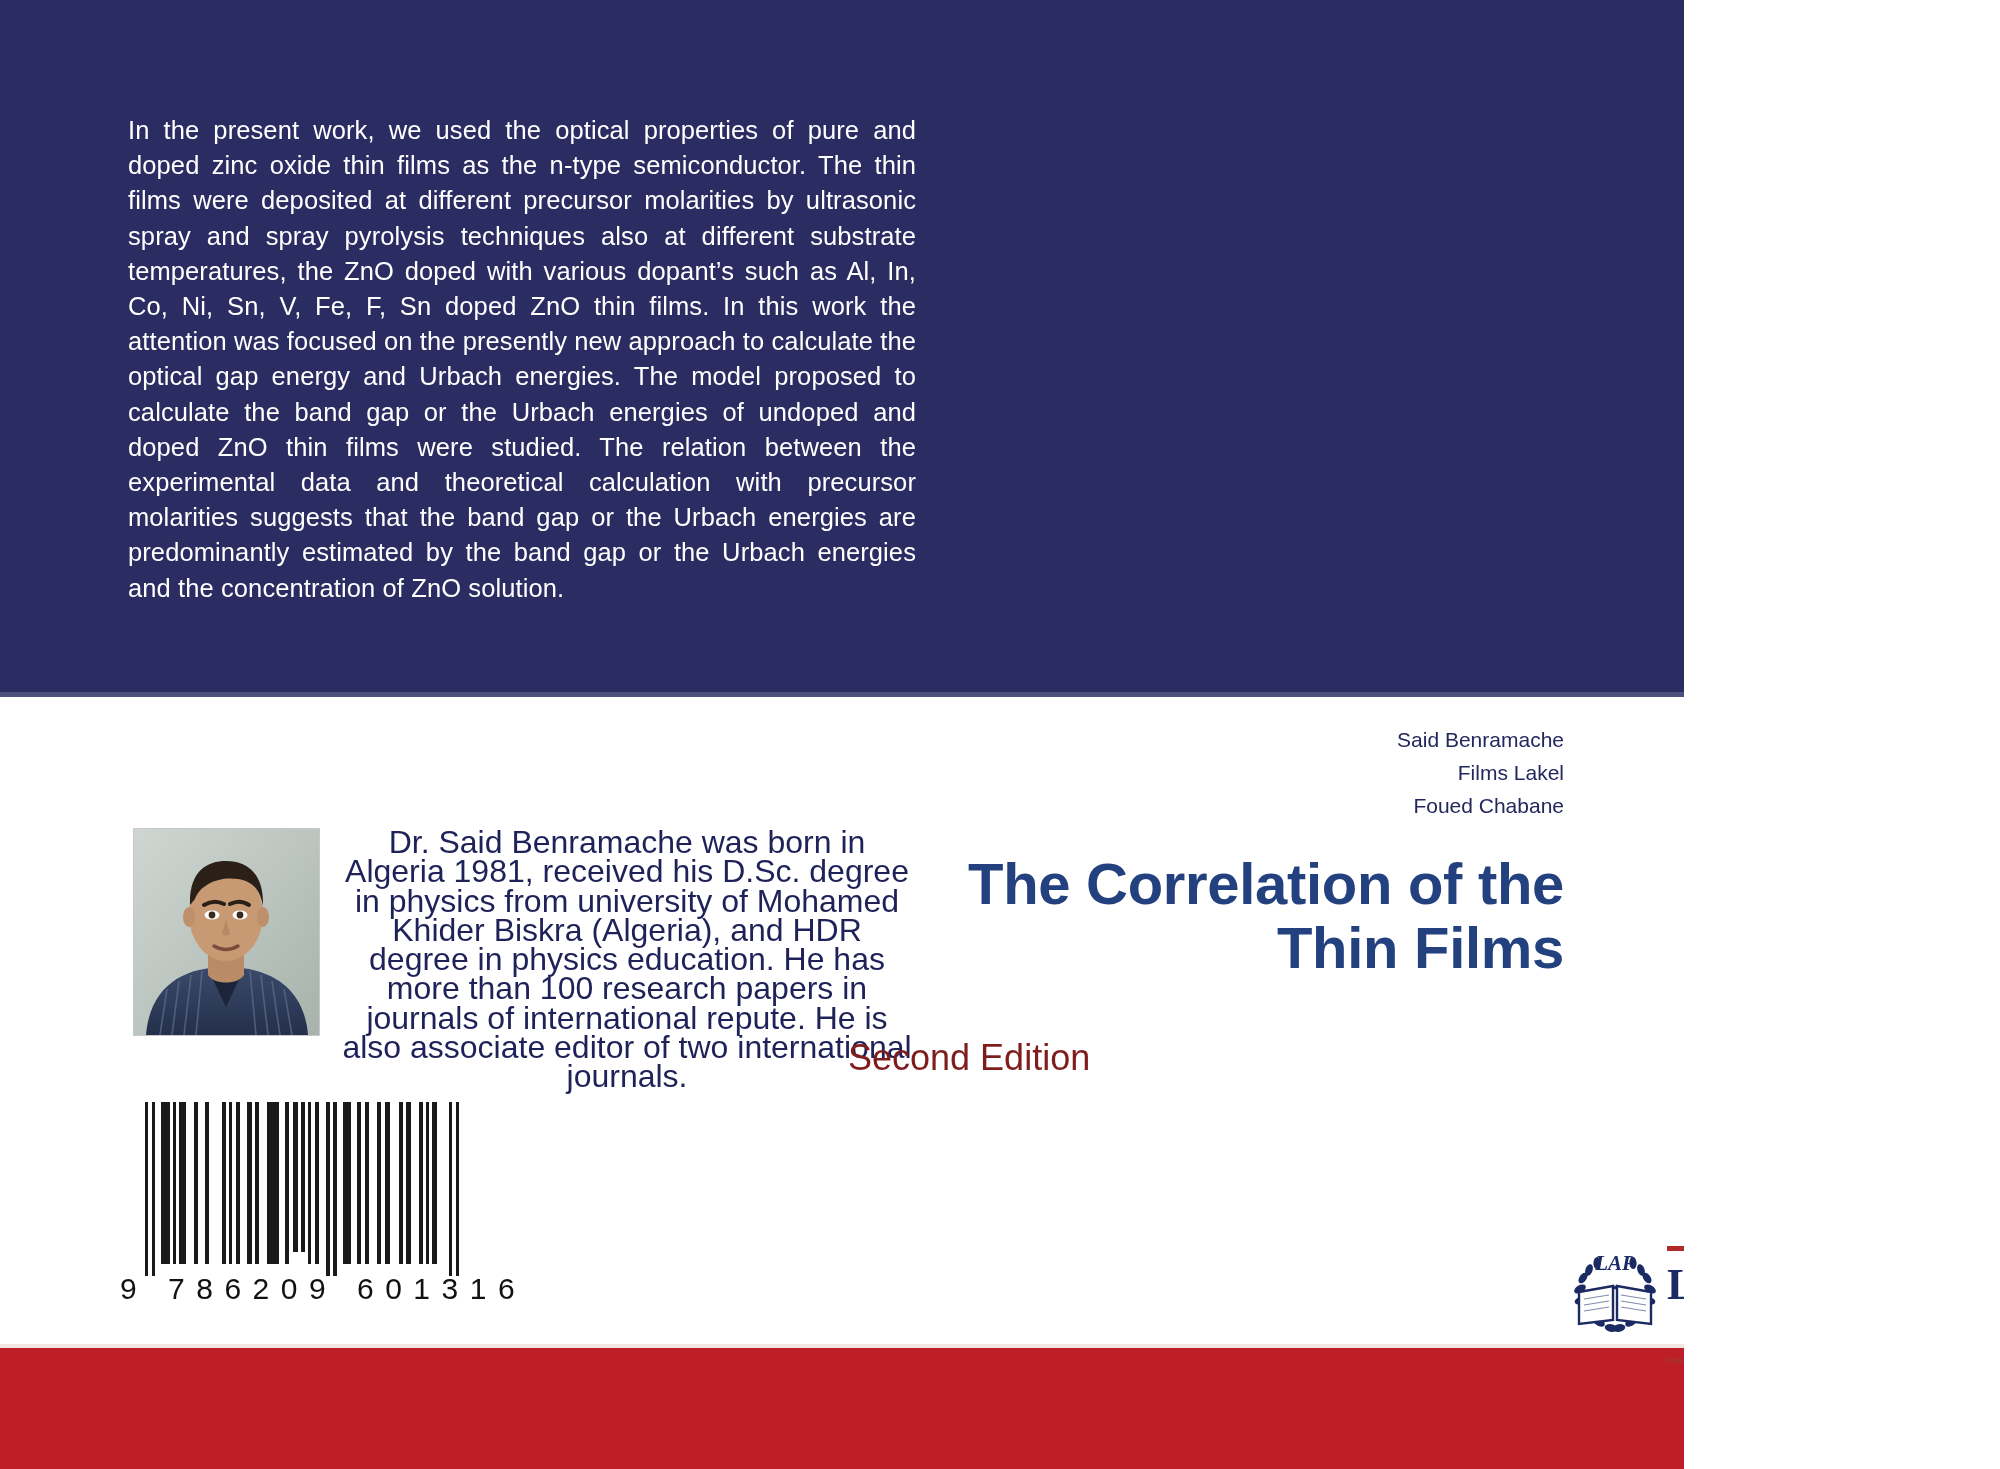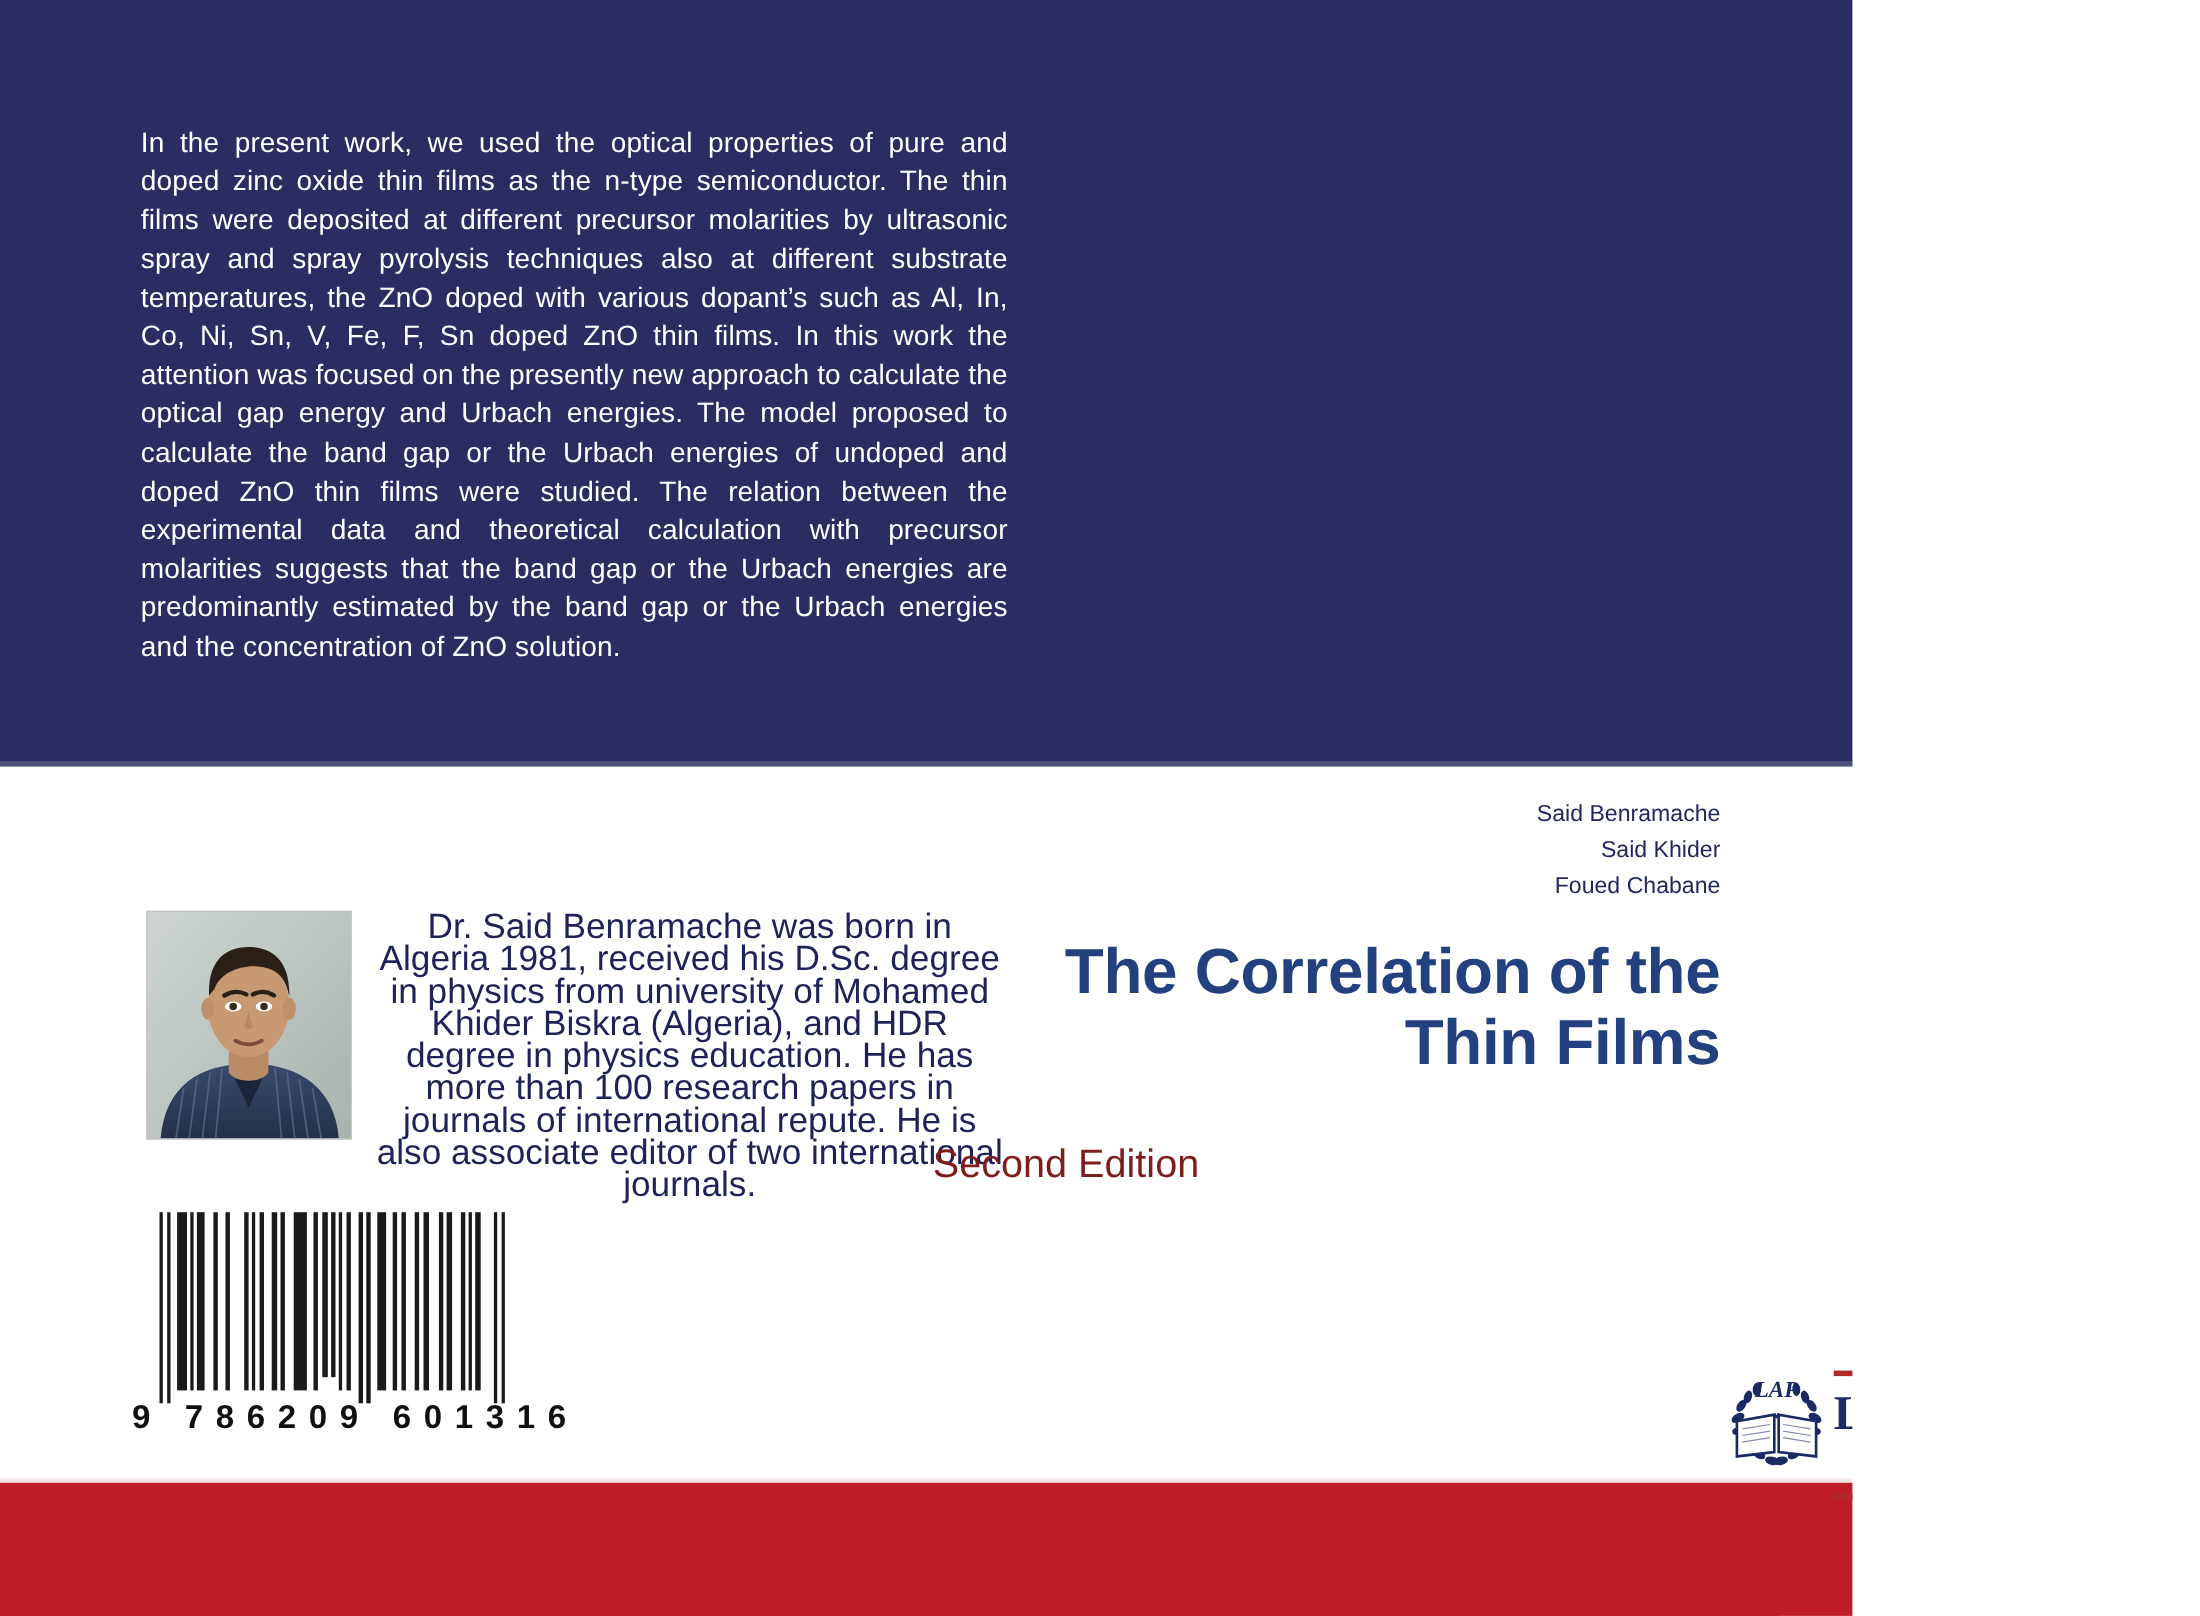--- a/index.html
+++ b/index.html
@@ -112,21 +112,20 @@
   .isbn-digits {
     position: absolute;
     left: 120px;
     top: 1272px;
     width: 365px;
     color: #111111;
     font-size: 30px;
     letter-spacing: 11.5px;
     font-family: "Liberation Sans", sans-serif;
     white-space: nowrap;
-    font-weight: bold;
   }
 
   
   .authors {
     position: absolute;
     right: 120px;
     top: 723px;
     width: 760px;
     text-align: right;
     color: #23275e;
@@ -316,21 +315,21 @@
         <rect x="295" y="4" width="5" height="162"></rect>
         <rect x="312" y="4" width="3" height="174"></rect>
         <rect x="319" y="4" width="3" height="174"></rect>
       </g>
     </svg>
   </div>
   <div class="isbn-digits">9 786209 601316</div>
 
   <div class="authors">
     <div>Said Benramache</div>
-    <div>Said Khider</div>
+    <div>Films Lakel</div>
     <div>Foued Chabane</div>
   </div>
 
   <div class="book-title">
     <div>The Correlation of the</div>
     <div>Thin Films</div>
   </div>
 
   <div class="edition">Second Edition</div>
 

